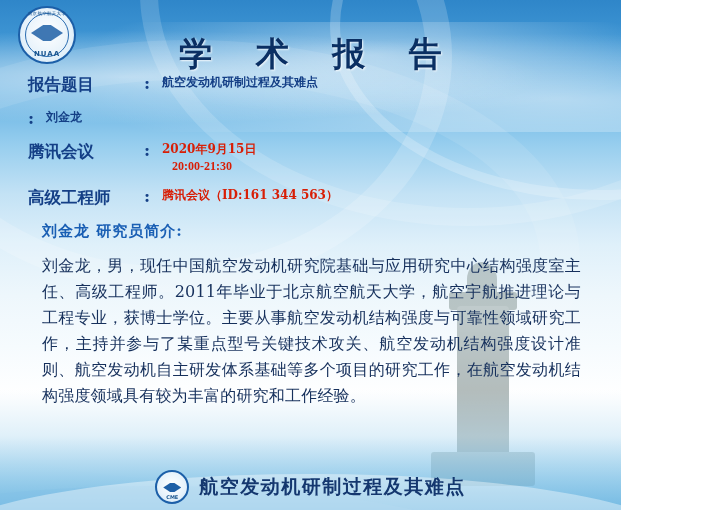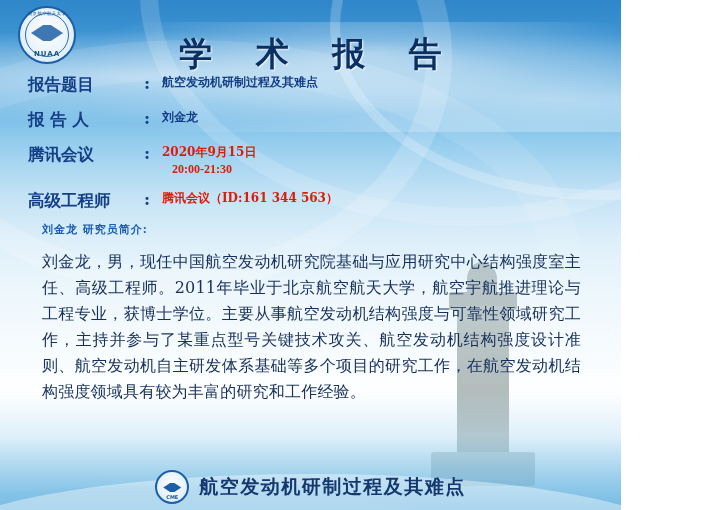--- a/index.html
+++ b/index.html
@@ -237,21 +237,21 @@
 
   
   .bio {
     position: absolute;
     left: 42px;
     right: 40px;
     top: 222px;
   }
   .bio-heading {
     font-family: "DejaVu Serif", "Liberation Serif", serif;
-    font-size: 11px;
+    font-size: 15px;
     font-weight: bold;
     color: #1a5fb4;
     margin-bottom: 12px;
     letter-spacing: 1px;
   }
   .bio-body {
     font-family: "DejaVu Serif", "Liberation Serif", serif;
     font-size: 16px;
     font-weight: normal;
     color: #16305c;
@@ -337,21 +337,20 @@
 
   <div class="info">
 
     <div class="info-row">
       <div class="info-label">报告题目</div>
       <div class="info-colon">:</div>
       <div class="info-value">航空发动机研制过程及其难点</div>
     </div>
 
     <div class="info-row">
-      <div class="info-label">报 告 人</div>
       <div class="info-colon">:</div>
       <div class="info-value">刘金龙</div>
     </div>
 
     <div class="info-row">
       <div class="info-label">腾讯会议</div>
       <div class="info-colon">:</div>
       <div class="info-value red">
         <span>2020年9月15日</span>
         <span class="sub">20:00-21:30</span>

